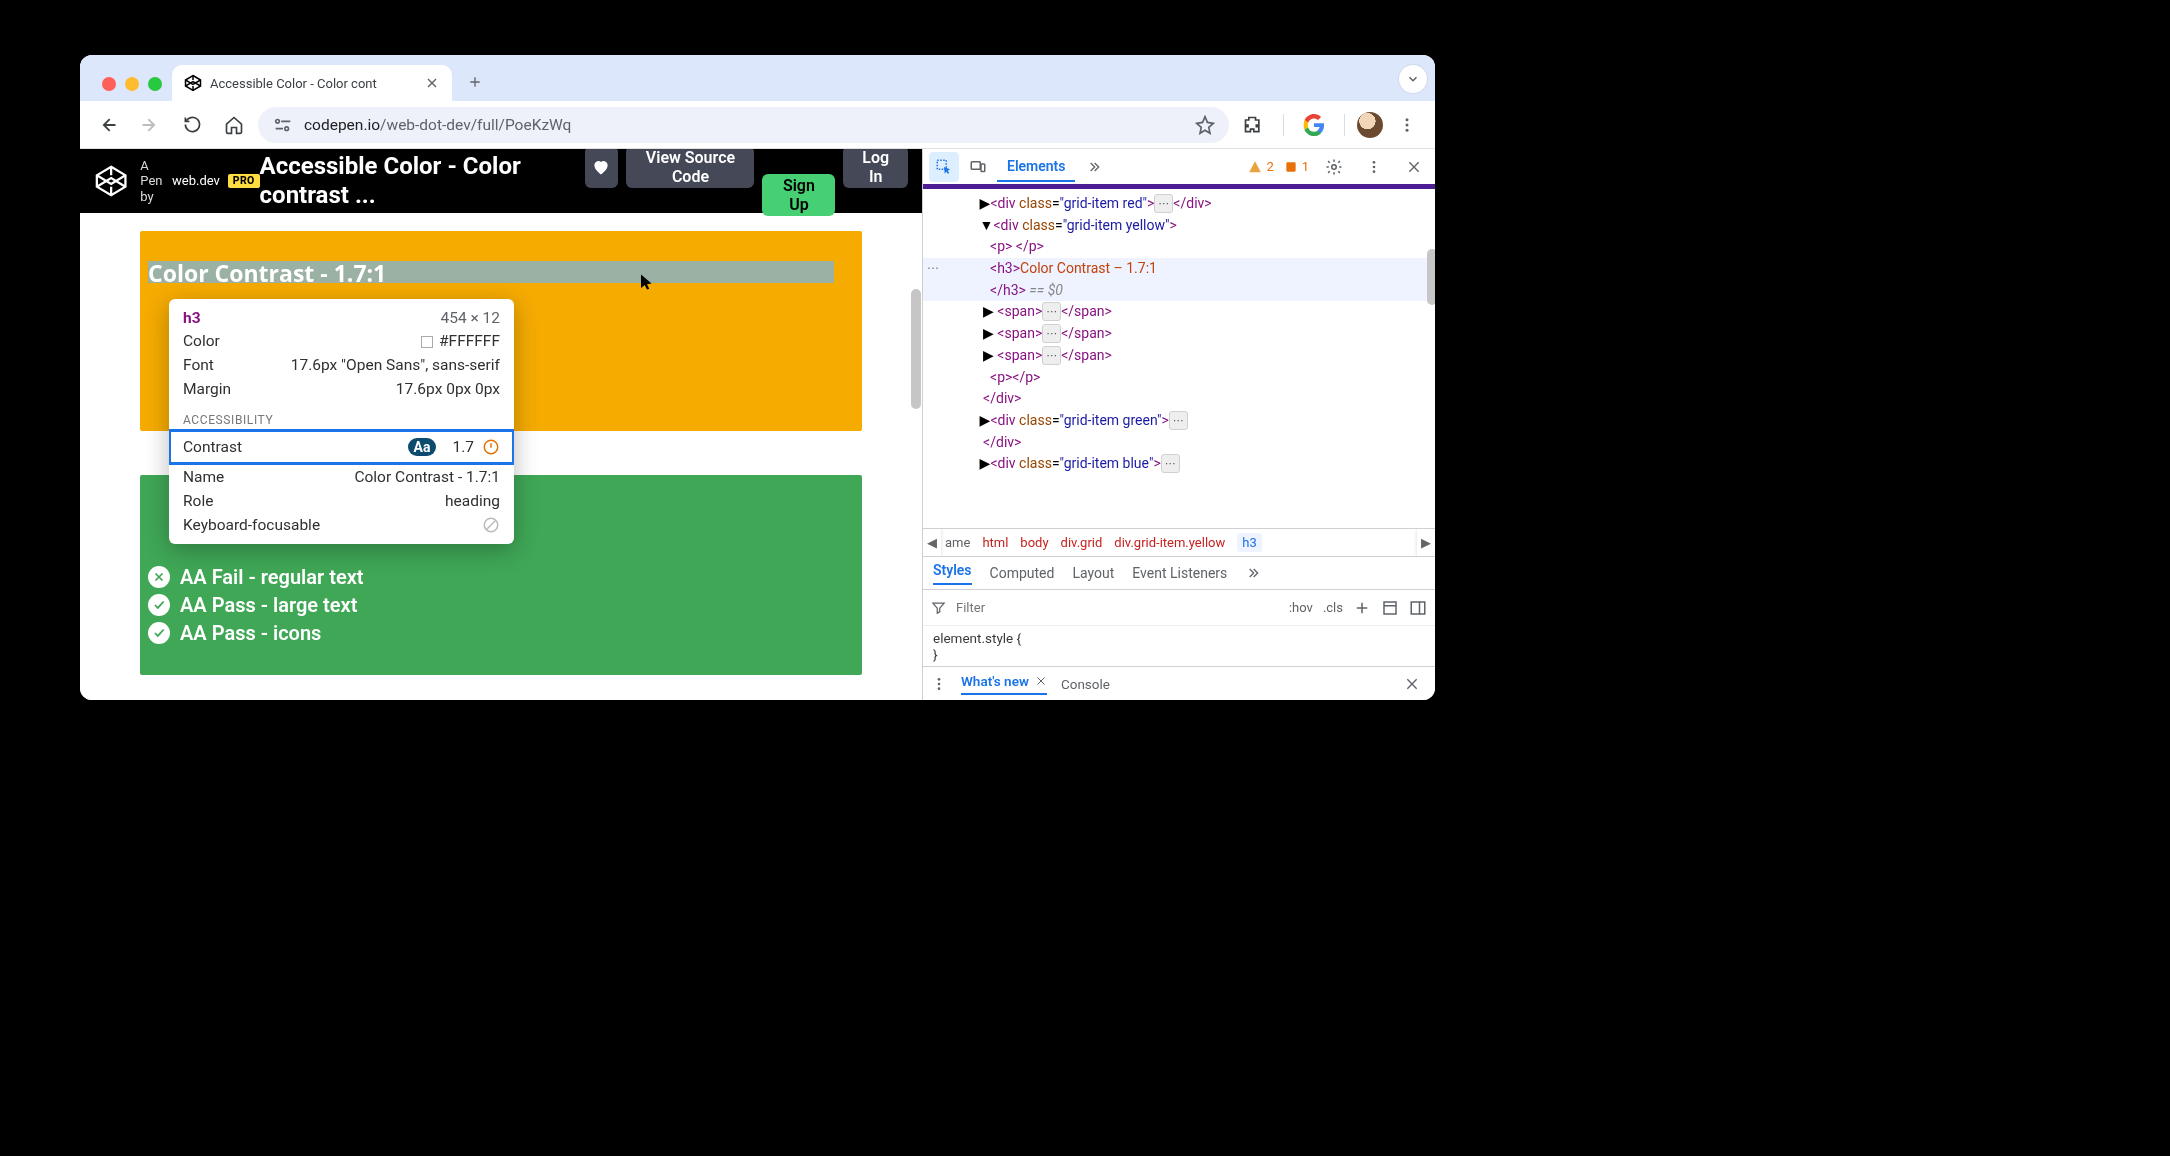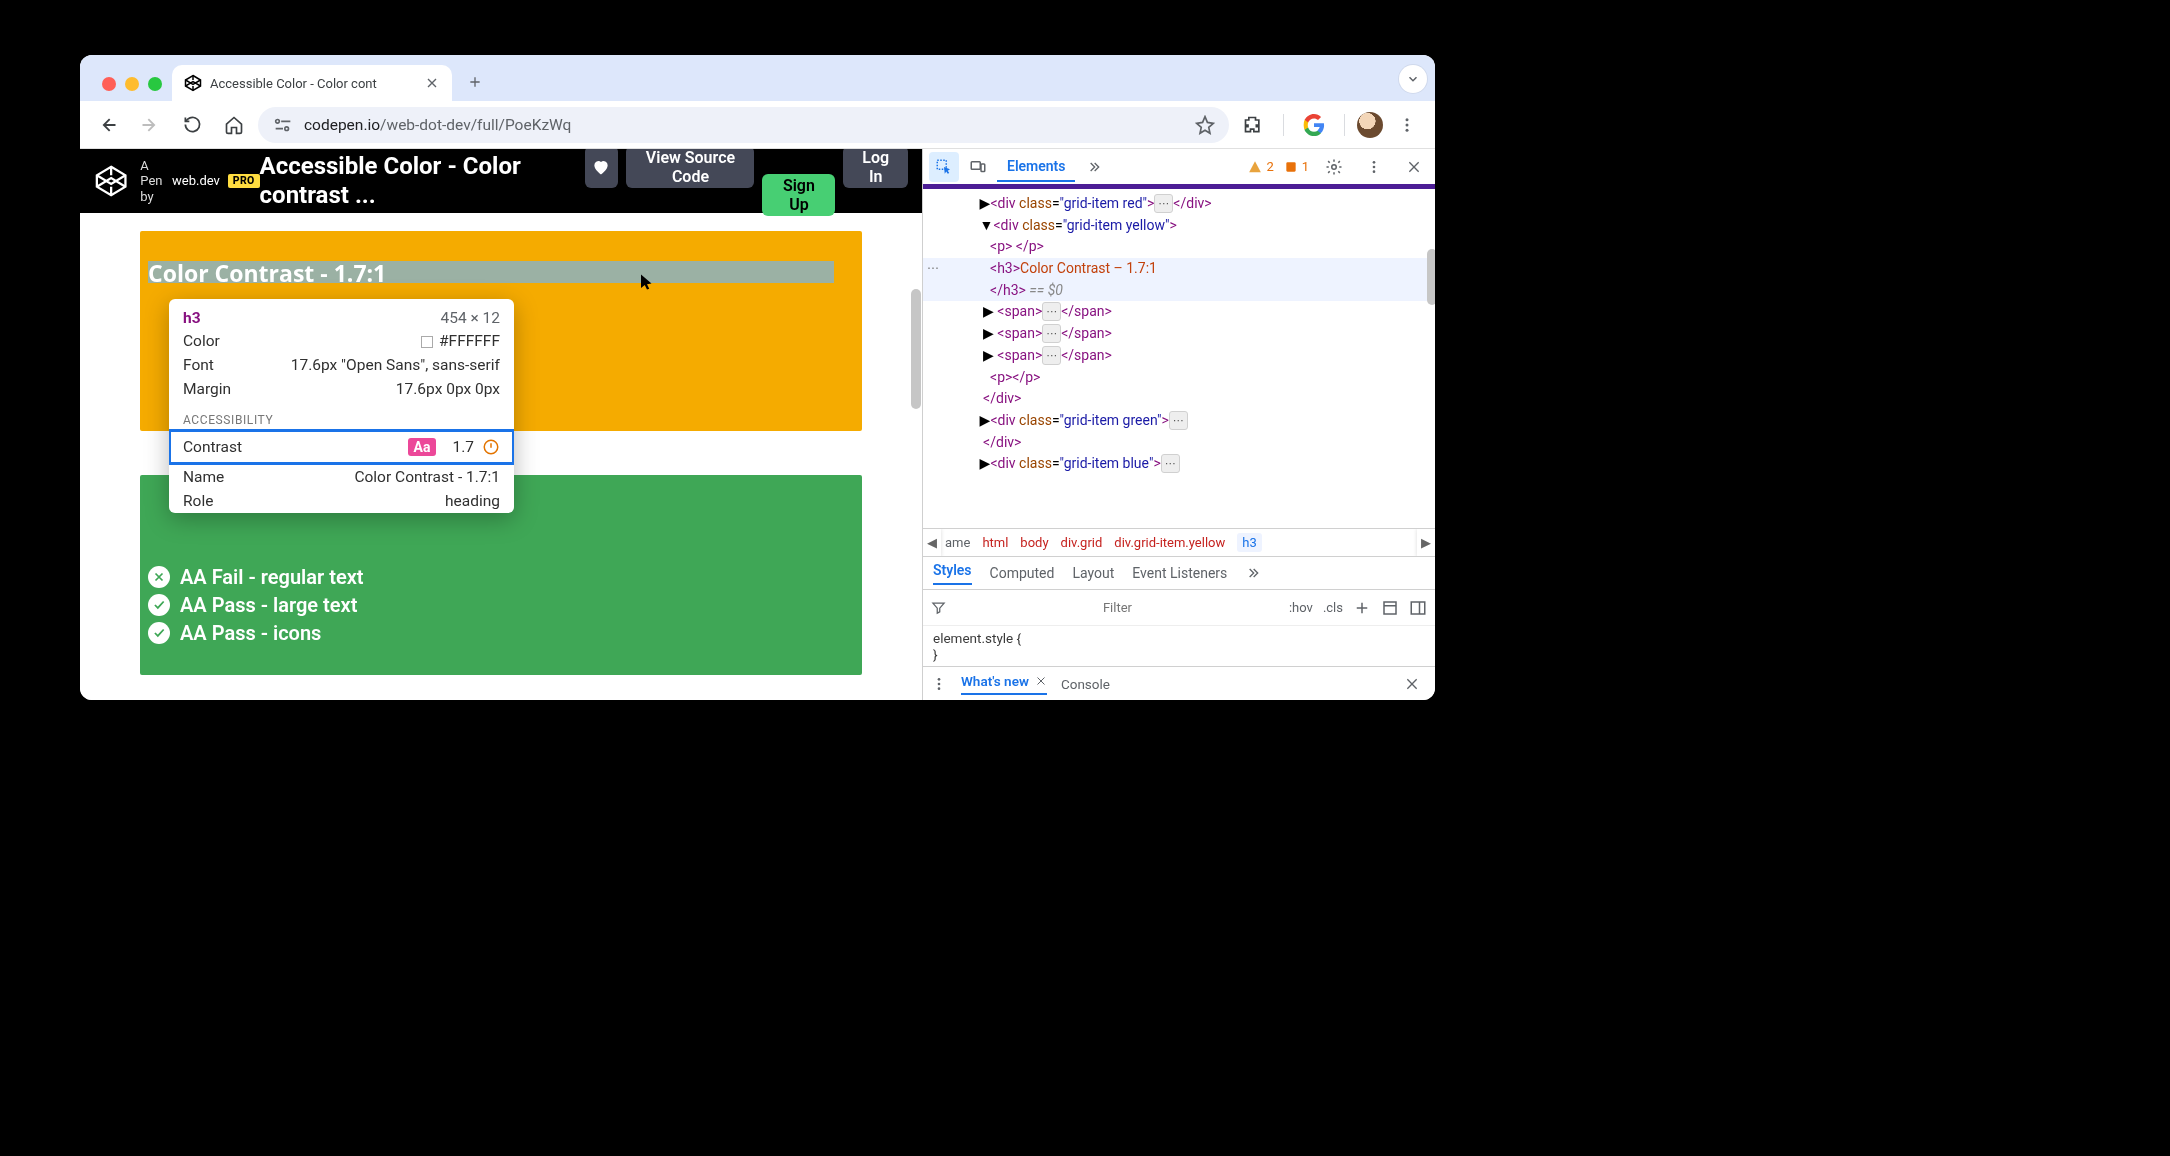--- a/index.html
+++ b/index.html
@@ -64,21 +64,21 @@
 .cic.pass svg { color:#3fa756; }
 
 
 .tooltip { position:absolute; left:89px; top:150px; width:345px; background:#fff; border-radius:6px; box-shadow:0 6px 24px rgba(0,0,0,.28); font-size:15.5px; color:#303030; overflow:hidden; }
 .tooltip .row { display:flex; justify-content:space-between; padding:3px 14px; }
 .tooltip .tag { color:#881280; font-weight:700; }
 .tooltip .dim { color:#5f6368; }
 .tooltip .hdr { padding:10px 14px 2px; }
 .tooltip .section { font-size:12px; letter-spacing:.6px; color:#777; padding:12px 14px 2px; }
 .tooltip .contrast { border:3px solid #1a73e8; margin:0 -1px; display:flex; align-items:center; justify-content:space-between; padding:6px 12px; }
-.tooltip .aa { background:#ec4899; color:#fff; font-weight:700; padding:1px 6px; border-radius:3px; font-size:14px; margin-right:8px;text-align:center; }
+.tooltip .aa { background:#0c4a6e; color:#fff; font-weight:700; padding:1px 6px; border-radius:9px; font-size:14px; margin-right:8px;text-align:center; }
 .tooltip .warnic { color:#e37400; }
 .tooltip .swatch { display:inline-block; width:12px; height:12px; border:1px solid #aaa; margin-right:6px; vertical-align:middle; background:#fff; }
 .tooltip .noic { color:#bbb; }
 
 
 .dt-top { height:40px; border-bottom:5px solid #4c1d95; display:flex; align-items:center; padding:0 6px; gap:4px; font-size:14px; }
 .dt-tab { padding:6px 10px; color:#5f6368; cursor:pointer; }
 .dt-tab.active { color:#1a73e8; border-bottom:2px solid #1a73e8; font-weight:600; }
 .dt-iconb { width:30px; height:30px; display:flex; align-items:center; justify-content:center; color:#5f6368; border-radius:4px; cursor:pointer; }
 .dt-iconb.active { background:#def; color:#1a73e8; }
@@ -99,21 +99,21 @@
 .dt-crumbs .c { color:#5f6368; cursor:pointer; }
 .dt-crumbs .c.active { color:#1a73e8; background:#eef3ff; padding:2px 5px; border-radius:3px; }
 .dt-crumbs .arrow { position:absolute; width:18px; height:28px; background:#fff; display:flex; align-items:center; justify-content:center; color:#666; box-shadow:0 0 4px rgba(0,0,0,.15); }
 .dt-crumbs .arrow.l { left:0; } .dt-crumbs .arrow.r { right:0; }
 
 .dt-styles-tabs { height:34px; border-top:1px solid #d0d0d0; border-bottom:1px solid #d0d0d0; display:flex; align-items:center; gap:18px; padding:0 10px; font-size:14px; }
 .dt-styles-tabs .stab { color:#5f6368; cursor:pointer; }
 .dt-styles-tabs .stab.active { color:#1a73e8; border-bottom:2px solid #1a73e8; padding-bottom:5px; font-weight:600; }
 
 .dt-filter { height:36px; display:flex; align-items:center; padding:0 8px; gap:10px; border-bottom:1px solid #eee; font-size:13px; }
-.dt-filter input { border:none; outline:none; font-size:13px; flex:1;text-align:center; }
+.dt-filter input { border:none; outline:none; font-size:13px; flex:1; }
 .dt-filter .controls { display:flex; align-items:center; gap:10px; color:#5f6368; font-family: Menlo, monospace; }
 
 .dt-rules { padding:4px 10px; font-size:13.5px; font-family: Menlo, monospace; color:#3b3b3b; }
 .dt-drawer { height:34px; border-top:1px solid #d0d0d0; display:flex; align-items:center; padding:0 8px; gap:14px; font-size:13.5px; }
 .dt-drawer .dtab { color:#5f6368; display:flex; align-items:center; gap:6px; cursor:pointer; }
 .dt-drawer .dtab.active { color:#1a73e8; border-bottom:2px solid #1a73e8; padding-bottom:4px; font-weight:600; }
 .dt-drawer .dclose { margin-left:auto; }
 
 .scroll-thumb-page { position:absolute; right:1px; top:140px; width:10px; height:120px; background:#c6c6c6; border-radius:5px; }
 .scroll-thumb-dom { position:absolute; right:-2px; top:60px; width:10px; height:56px; background:#c6c6c6; border-radius:5px; }
@@ -307,20 +307,27 @@
               </svg>
           </span>
         </div>
         <div class="row">
             <span>Name</span>
             <span>Color Contrast - 1.7:1</span>
           </div>
         <div class="row">
             <span>Role</span>
             <span>heading</span>
+          </div>
+        <div class="row" style="padding-bottom:10px">
+            <span>Keyboard-focusable</span>
+            <svg class="noic" width="18" height="18" viewBox="0 0 24 24" fill="none" stroke="currentColor" stroke-width="2">
+              <circle cx="12" cy="12" r="9"></circle>
+              <path d="M6 18L18 6"></path>
+            </svg>
           </div>
       </div>
 
       <div class="scroll-thumb-page"></div>
     </div>
 
     <div class="devtools">
       <div class="dt-top">
         <div class="dt-iconb active">
             <svg width="18" height="18" viewBox="0 0 24 24" fill="none" stroke="currentColor" stroke-width="2">

